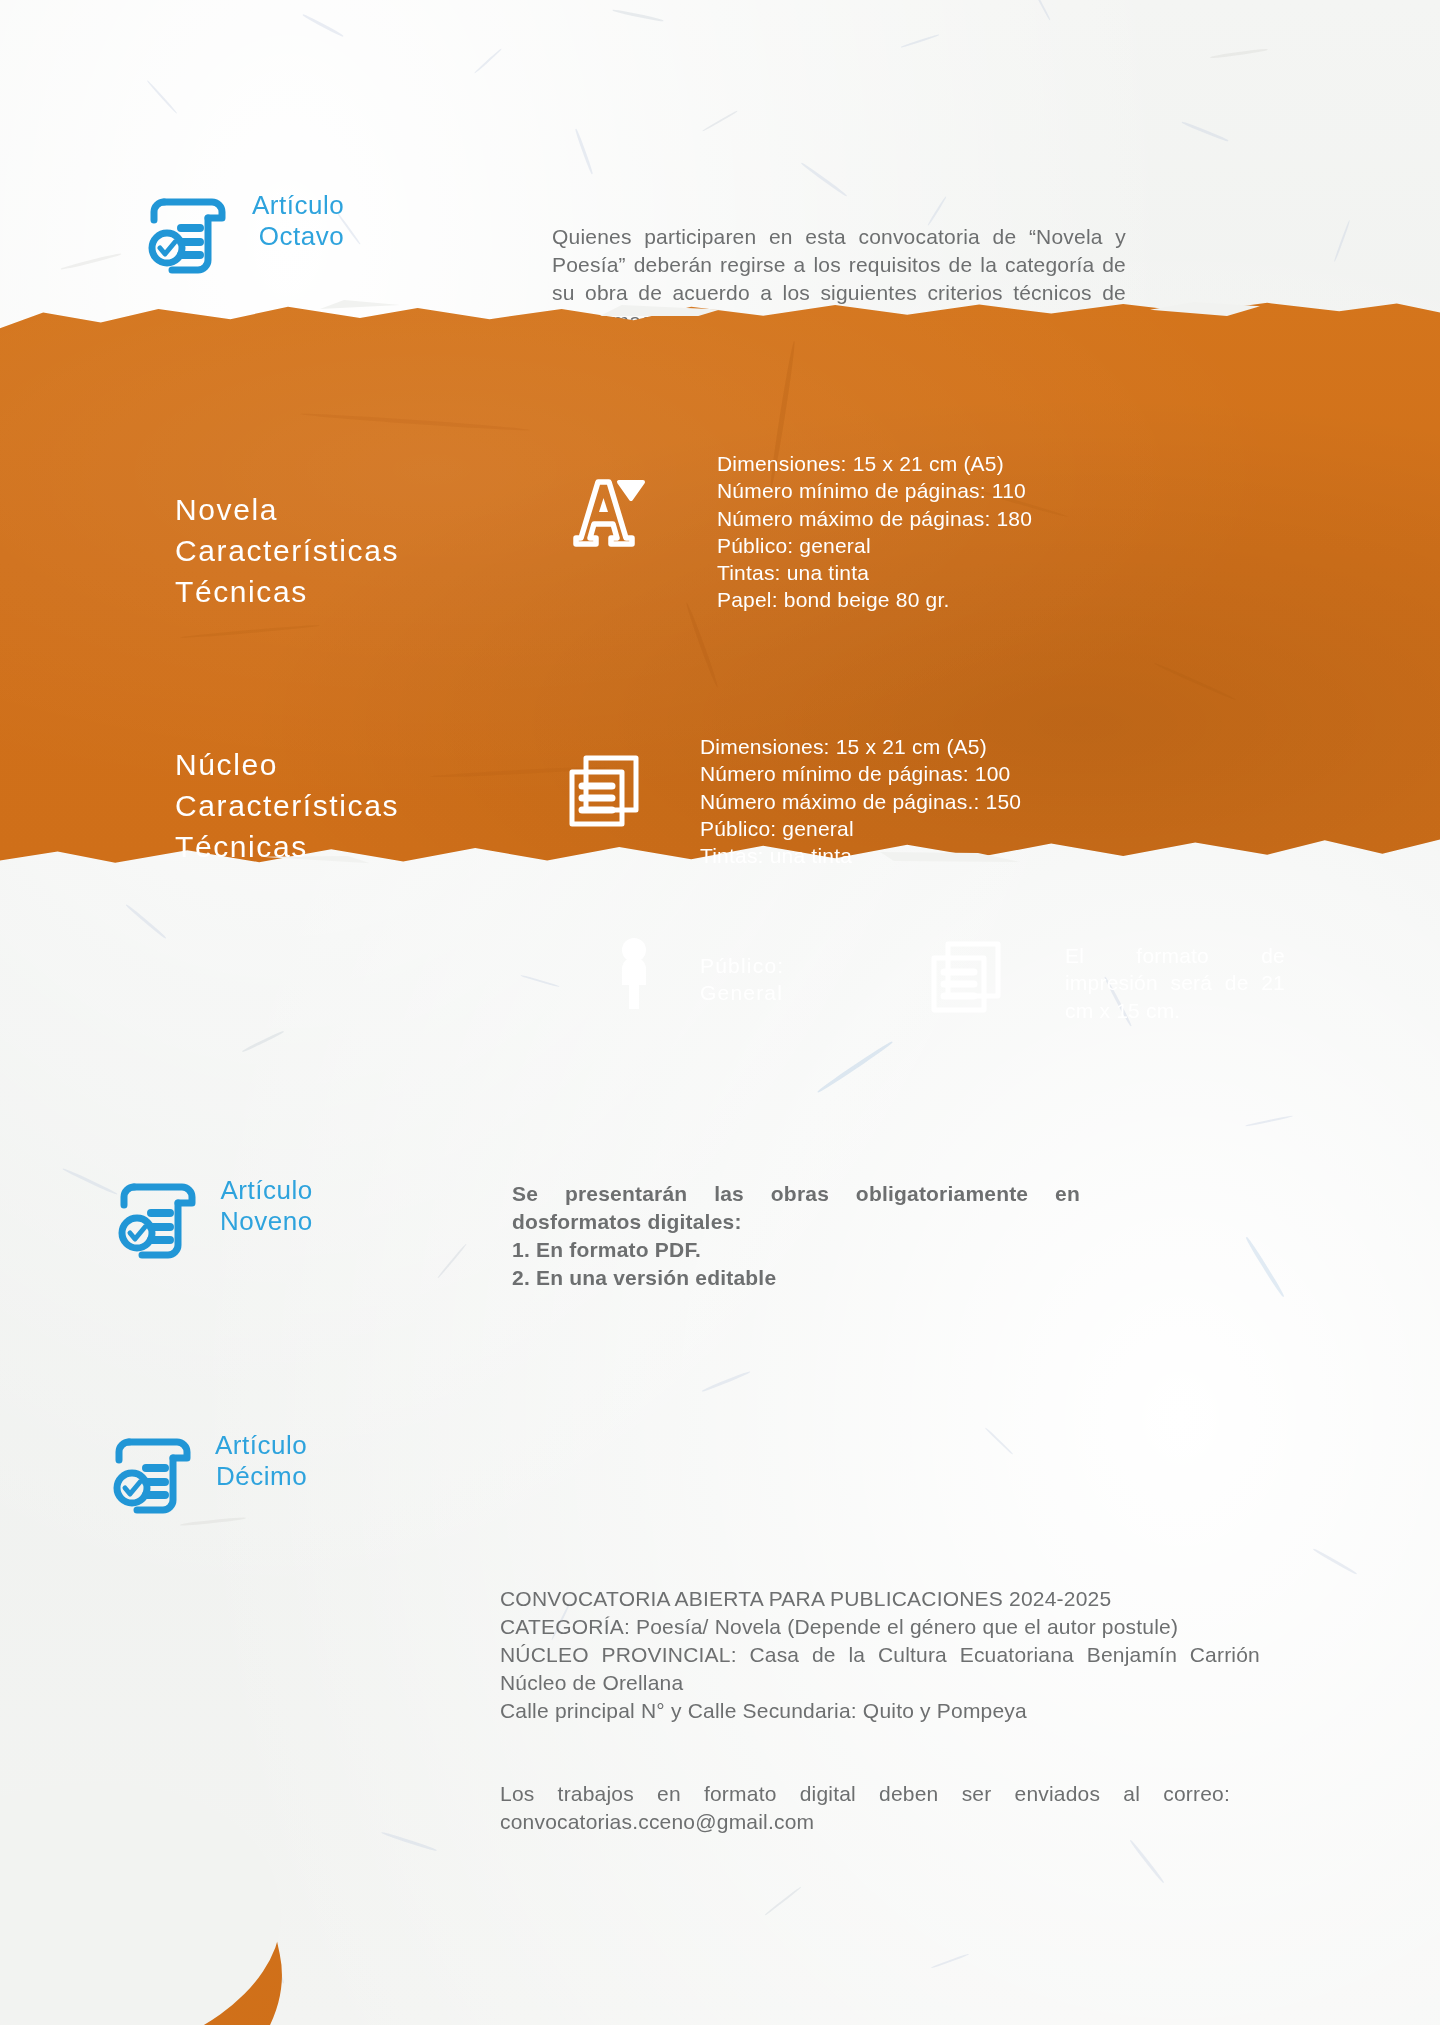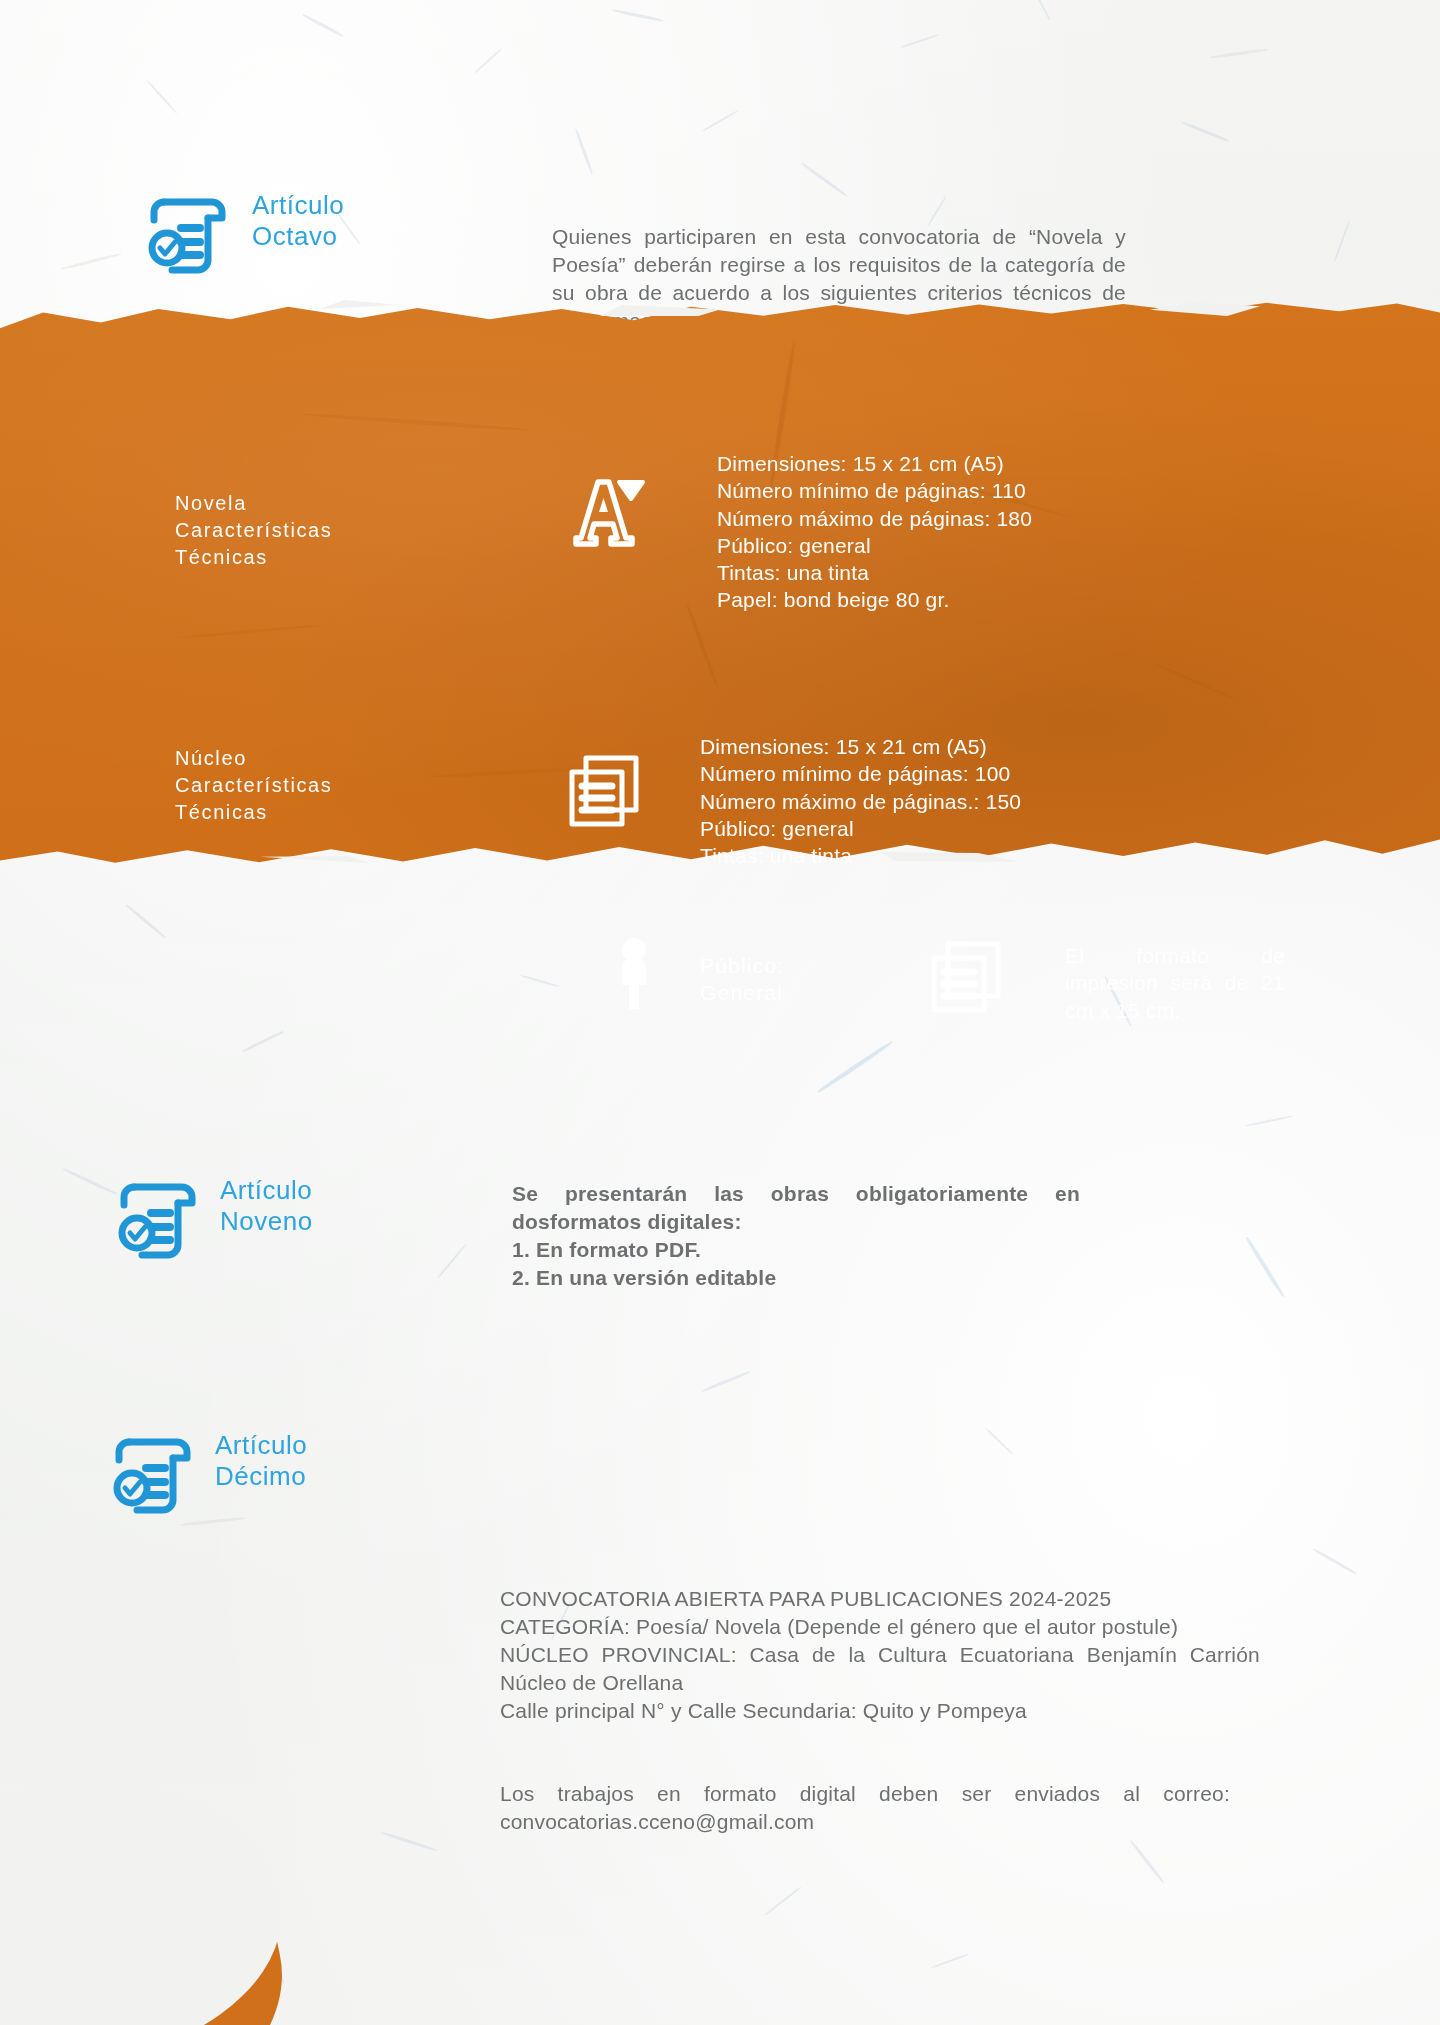--- a/index.html
+++ b/index.html
@@ -63,29 +63,29 @@
     border-radius:50% 55% 45% 50%;
     background:#f2f3f1;
     transform:rotate(-12deg);
   }
 
   
   .row{position:absolute;display:flex;}
   .icon-scroll{width:78px;height:82px;flex:none;}
   .art-label{
     color:#2ea3dd;font-weight:300;font-size:26px;line-height:1.18;
-    letter-spacing:.5px;text-align:left;white-space:pre-line;
+    letter-spacing:.5px;text-align:right;white-space:pre-line;
   }
   .body-text{
     color:#6d6f70;font-weight:300;font-size:21px;line-height:1.33;
     white-space:pre-line;letter-spacing:.2px;
   }
   .body-text.just{text-align:justify;}
   .band-title{
-    color:#ffffff;font-weight:300;font-size:20px;line-height:1.36;
+    color:#ffffff;font-weight:300;font-size:30px;line-height:1.36;
     letter-spacing:1.6px;white-space:pre-line;
   }
   .band-text{
     color:#ffffff;font-weight:300;font-size:21px;line-height:1.30;
     white-space:pre-line;letter-spacing:.2px;
   }
   .band-text.right{text-align:justify;}
   svg{display:block;overflow:visible;}
 </style>
 </head>

